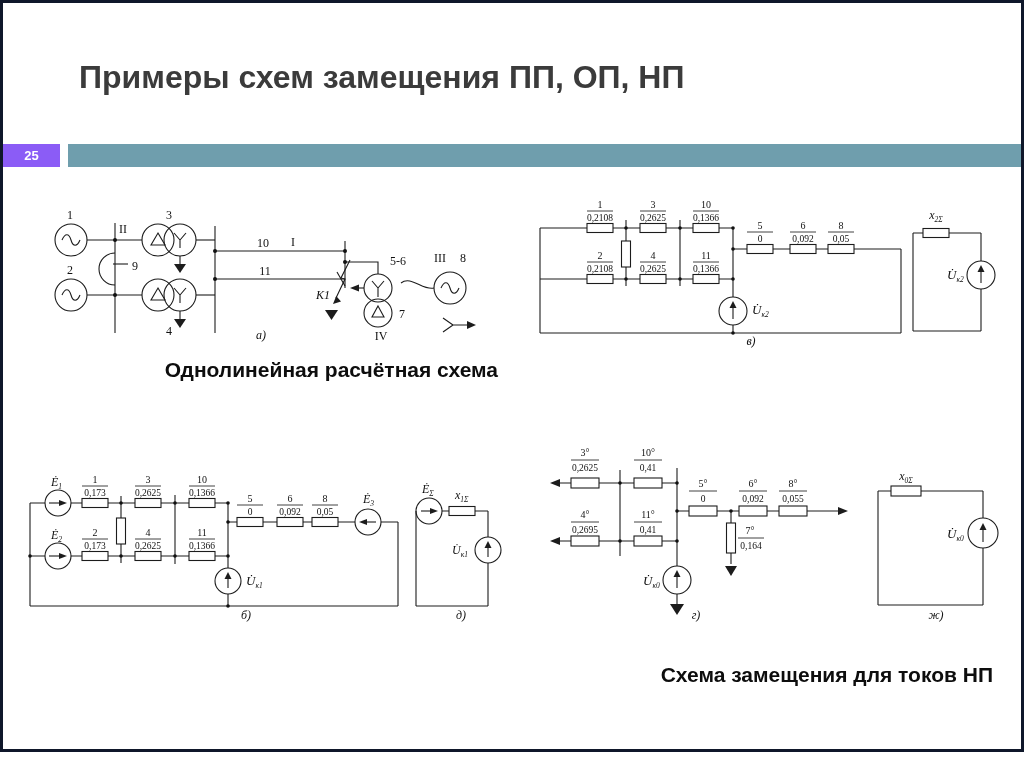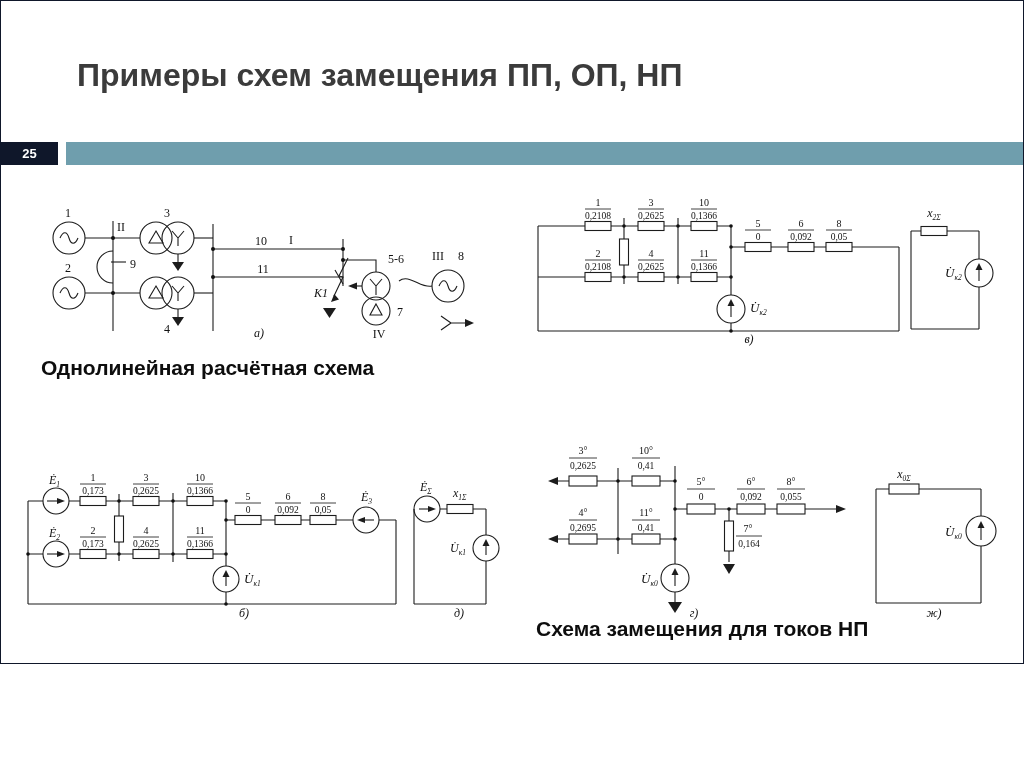--- a/index.html
+++ b/index.html
@@ -1,26 +1,26 @@
 <!DOCTYPE html>
 <html><head>
 <meta charset="utf-8">
 <style>
   html,body{margin:0;padding:0;background:#fff;}
-  .slide{position:relative;width:1024px;height:664px;background:#fff;overflow:hidden;
-         border:1px solid #0f172a;box-sizing:border-box;font-family:"Liberation Sans",sans-serif;}
+  .slide{position:relative;width:1024px;height:752px;background:#fff;overflow:hidden;
+         border:3px solid #0f172a;box-sizing:border-box;font-family:"Liberation Sans",sans-serif;}
   .title{position:absolute;left:76px;top:56px;font-size:32px;font-weight:bold;color:#3b3b3b;letter-spacing:0px;}
-  .page-badge{position:absolute;left:0;top:141px;width:57px;height:23px;background:#0f172a;
+  .page-badge{position:absolute;left:0;top:141px;width:57px;height:23px;background:#8b5cf6;
               color:#fff;font-size:13px;font-weight:bold;text-align:center;line-height:23px;}
   .accent-bar{position:absolute;left:65px;top:141px;width:959px;height:23px;background:#6f9ead;}
-  .caption{position:absolute;width:455px;text-align:left;font-size:21px;font-weight:bold;color:#0d0d0d;}
+  .caption{position:absolute;width:455px;text-align:right;font-size:21px;font-weight:bold;color:#0d0d0d;}
   .cap1{left:40px;top:355px;}
   .cap2{left:535px;top:355px;}
   .cap3{left:30px;top:632px;}
-  .cap4{left:535px;top:616px;}
+  .cap4{left:535px;top:660px;}
   svg{position:absolute;overflow:visible;}
   .d1{left:30px;top:195px;}
   .d2{left:535px;top:195px;}
   .d3{left:15px;top:445px;}
   .d4{left:535px;top:435px;}
   .ink{stroke:#1c1c1c;fill:none;stroke-width:1.1;}
   .fillink{fill:#1c1c1c;stroke:none;}
   .rb{fill:#fff;stroke:#1c1c1c;stroke-width:1.1;}
   .dot{fill:#111;stroke:none;}
   .fn{font:10px "Liberation Serif",serif;text-anchor:middle;fill:#111;}

